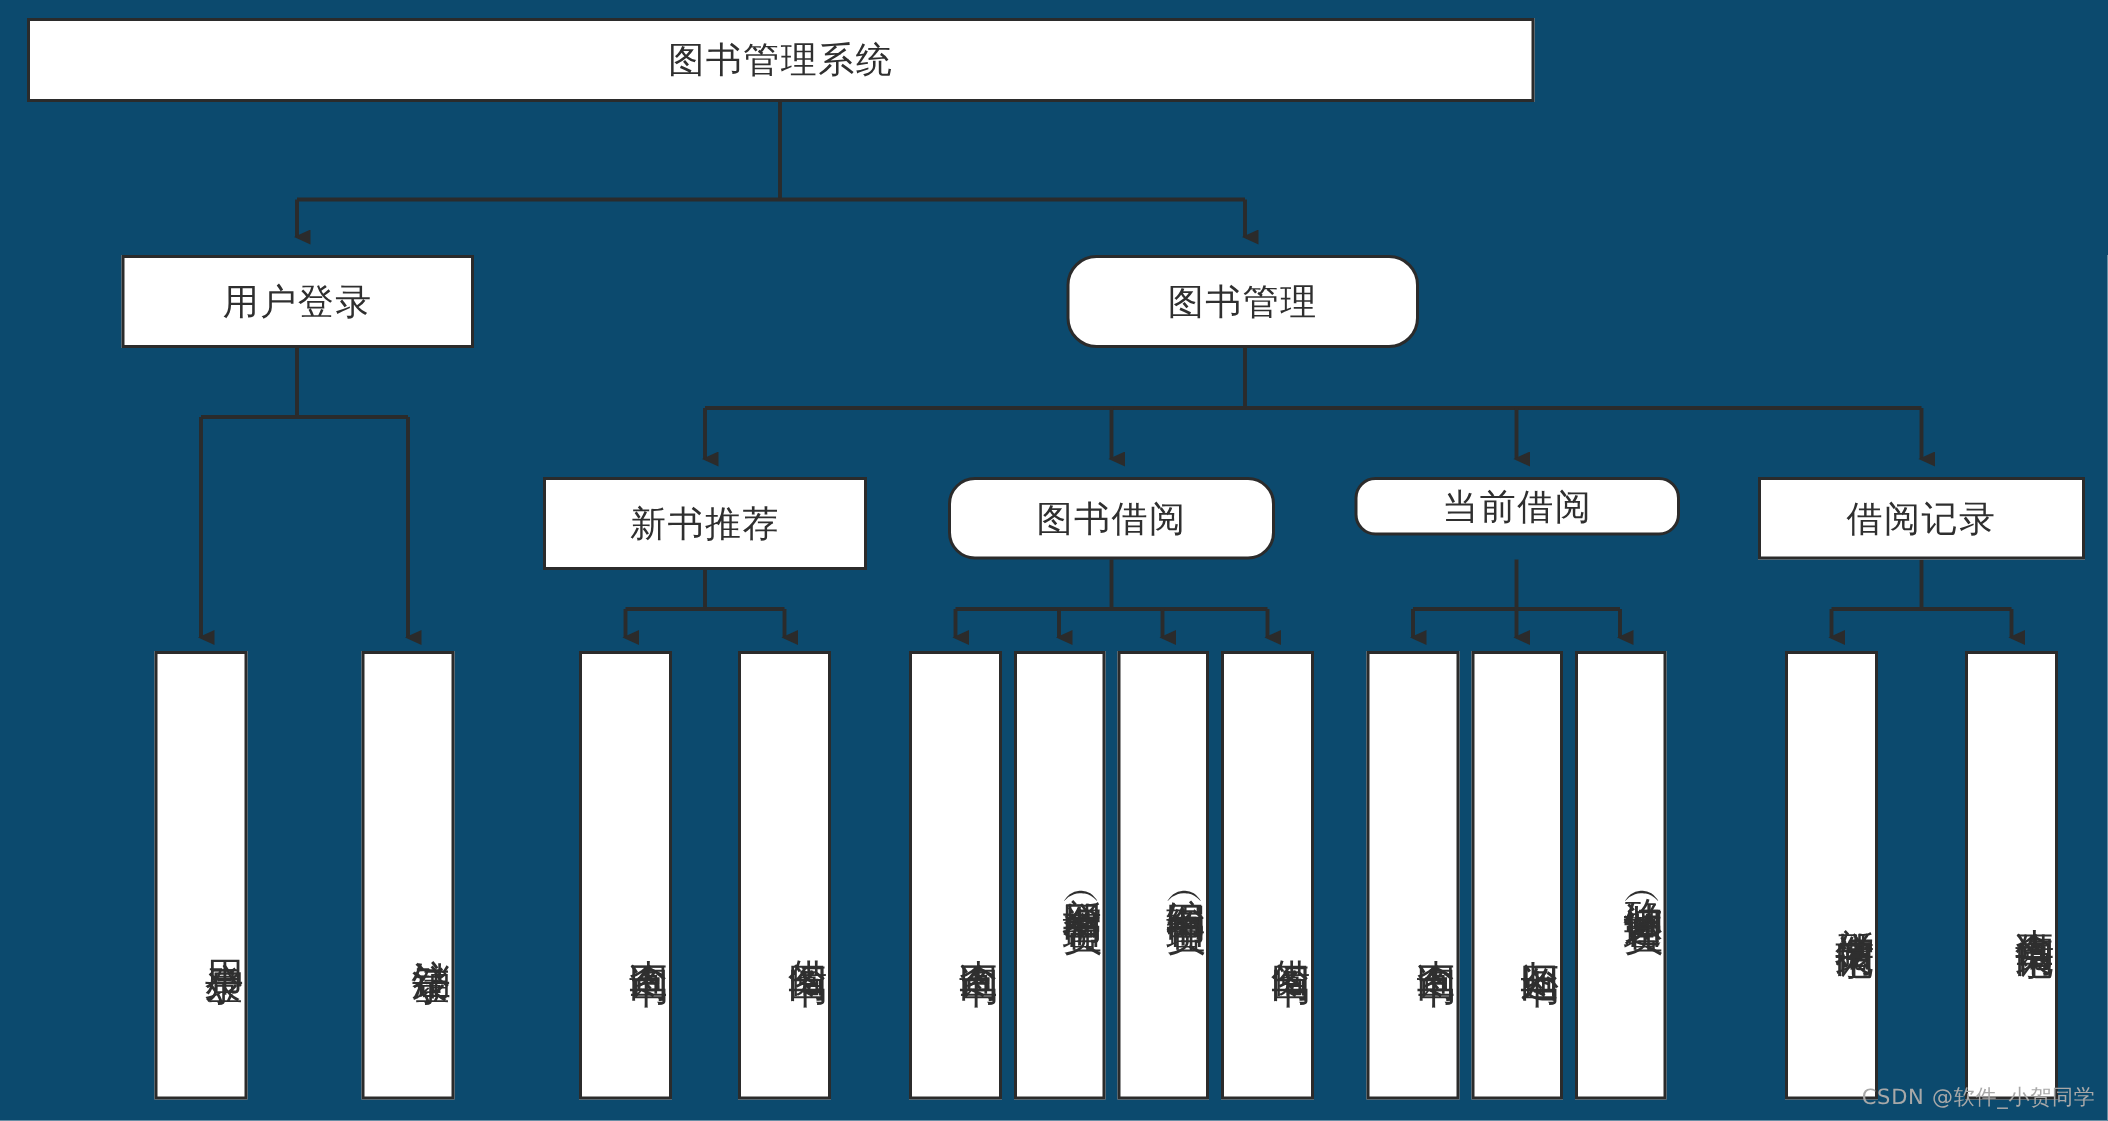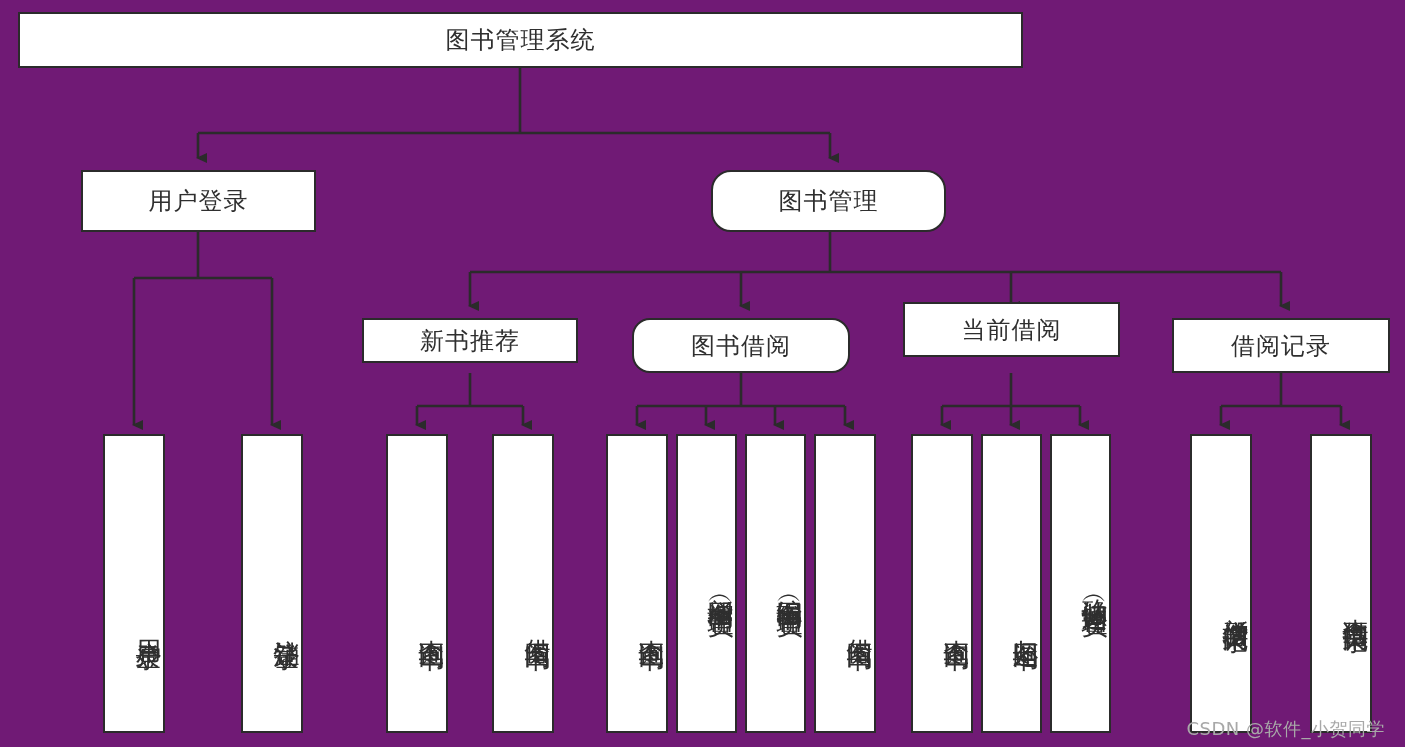--- a/index.html
+++ b/index.html
@@ -1,20 +1,20 @@
 <!DOCTYPE html>
 <html><head>
 <meta charset="utf-8">
 <style>
   html,body{margin:0;padding:0;background:#ffffff;}
   body{
     font-family:"DejaVu Sans","Liberation Sans",sans-serif;
     width:1405px;height:747px;overflow:hidden;
   }
-  #stage{position:relative;width:1405px;height:747px;background:#701a75;}
+  #stage{position:relative;width:1405px;height:747px;background:#0c4a6e;}
   svg#wires{position:absolute;left:0;top:0;width:1405px;height:747px;}
 
   .node{
     position:absolute;box-sizing:border-box;
     background:#ffffff;border:2px solid #2b2b2b;
     display:flex;align-items:center;justify-content:center;
     color:#2f2f2f;
   }
   .node.h{
     font-size:24px;letter-spacing:1px;line-height:1;
@@ -25,22 +25,22 @@
     align-items:flex-start;justify-content:center;
     padding-top:8px;
   }
   .node .lbl{display:block;}
   .node.v .lbl{
     writing-mode:vertical-rl;text-orientation:upright;
     white-space:normal;
   }
 
   #watermark{
-    position:absolute;right:20px;bottom:6px;
-    font-size:18px;color:#a8a8a8;letter-spacing:.5px;
+    position:absolute;right:8px;bottom:6px;
+    font-size:14px;color:#a8a8a8;letter-spacing:.5px;
     white-space:nowrap;pointer-events:none;
   }
 </style>
 </head>
 <body>
 
 <div id="stage">
 
   <svg id="wires" viewBox="0 0 1405 747" xmlns="http://www.w3.org/2000/svg">
     <defs>
@@ -96,27 +96,27 @@
     <span class="lbl">图书管理系统</span>
   </div>
 
   <div class="node h" style="left:81px;top:170px;width:235px;height:62px;">
     <span class="lbl">用户登录</span>
   </div>
   <div class="node h" style="left:711px;top:170px;width:235px;height:62px;border-radius:20px;">
     <span class="lbl">图书管理</span>
   </div>
 
-  <div class="node h" style="left:362px;top:318px;width:216px;height:45px;">
+  <div class="node h" style="left:362px;top:318px;width:216px;height:62px;">
     <span class="lbl">新书推荐</span>
   </div>
   <div class="node h" style="left:632px;top:318px;width:218px;height:55px;border-radius:18px;">
     <span class="lbl">图书借阅</span>
   </div>
-  <div class="node h" style="left:903px;top:302px;width:217px;height:55px;">
+  <div class="node h" style="left:903px;top:318px;width:217px;height:39px;border-radius:14px;">
     <span class="lbl">当前借阅</span>
   </div>
   <div class="node h" style="left:1172px;top:318px;width:218px;height:55px;text-align:center;">
     <span class="lbl">借阅记录</span>
   </div>
 
   <div class="node v" style="left:103px;top:434px;width:62px;height:299px;padding-top:78px;">
     <span class="lbl">用户登录</span>
   </div>
   <div class="node v" style="left:241px;top:434px;width:62px;height:299px;padding-top:78px;">

